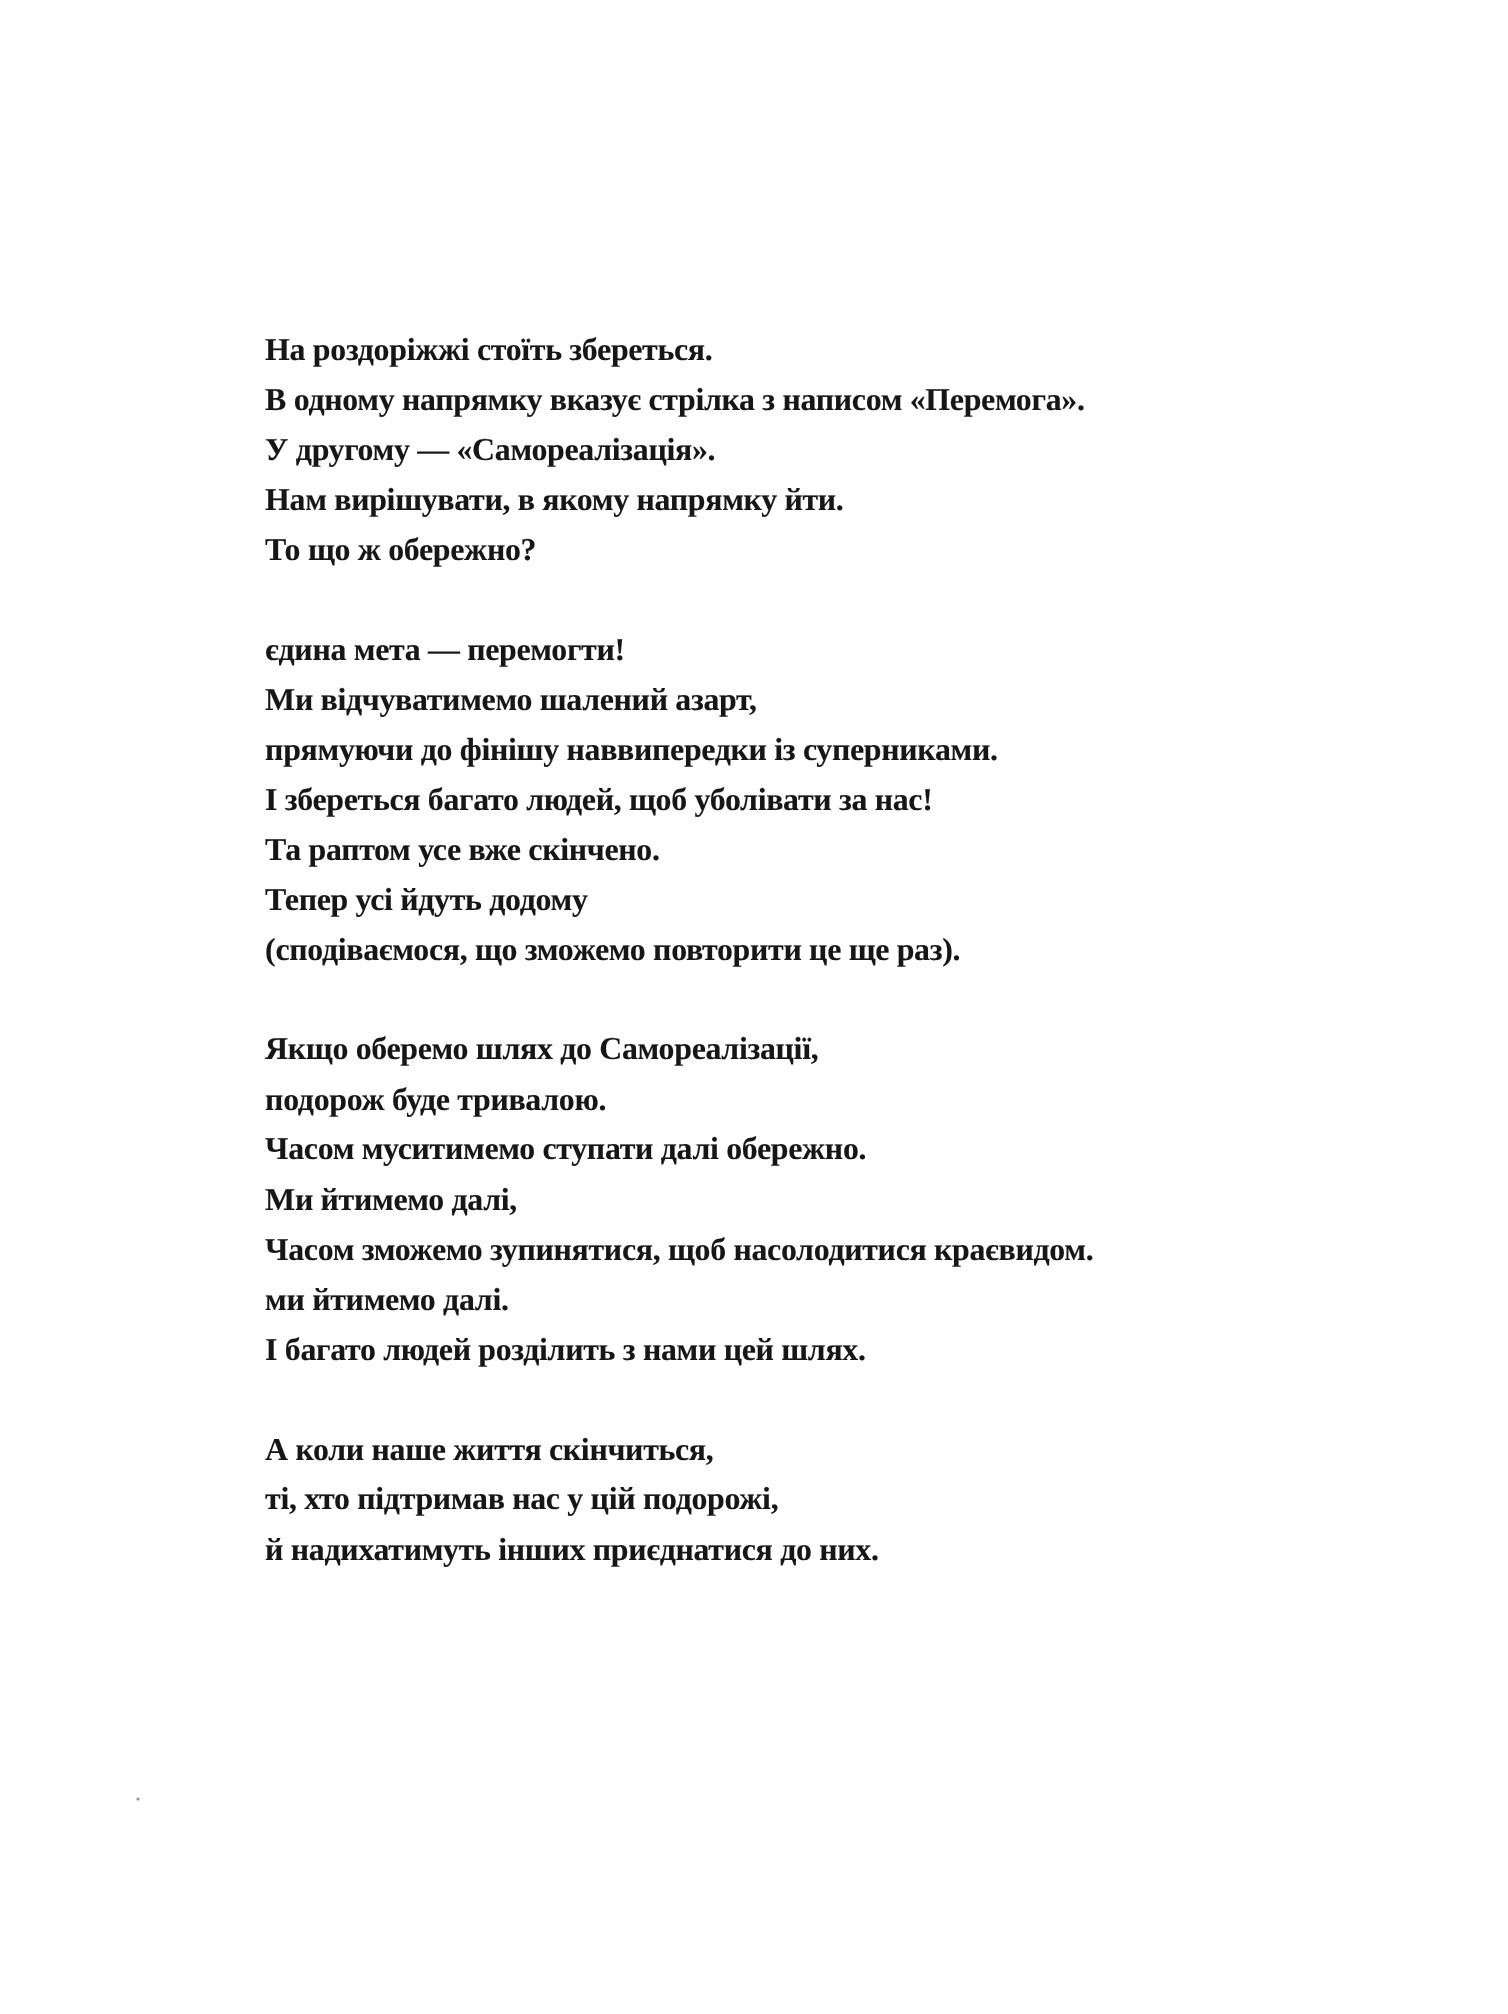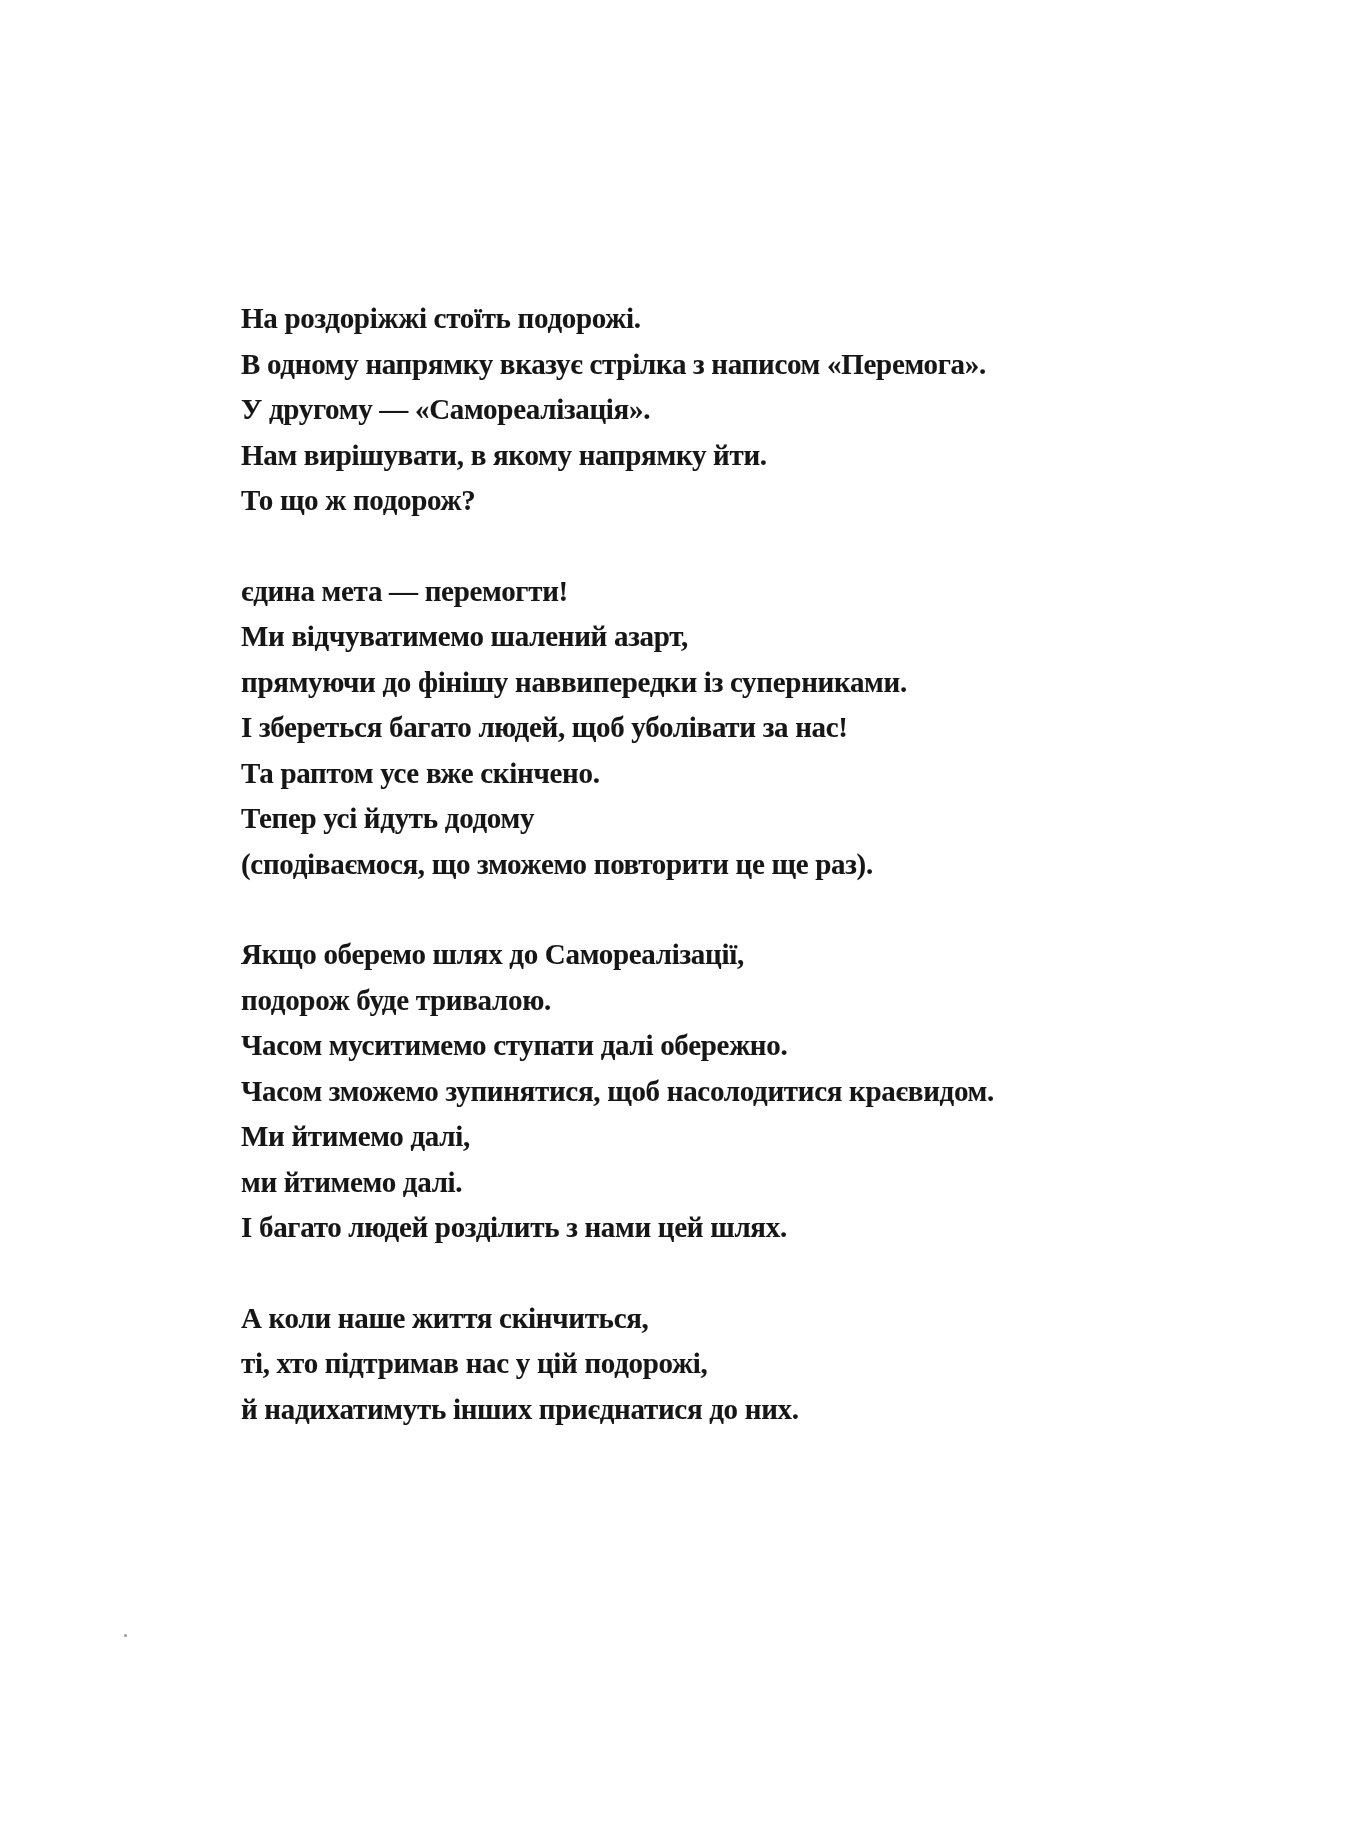--- a/index.html
+++ b/index.html
@@ -51,43 +51,43 @@
       background: #9a9a9a;
     }
   </style>
 </head>
 <body>
 
 <div class="page">
   <div class="poem">
 
     <div class="stanza">
-      <span class="line">На роздоріжжі стоїть подорожі.</span>
+      <span class="line">На роздоріжжі стоїть збереться.</span>
       <span class="line">В одному напрямку вказує стрілка з написом «Перемога».</span>
       <span class="line">У другому — «Самореалізація».</span>
       <span class="line">Нам вирішувати, в якому напрямку йти.</span>
-      <span class="line">То що ж подорож?</span>
+      <span class="line">То що ж обережно?</span>
     </div>
 
     <div class="stanza">
       <span class="line">єдина мета — перемогти!</span>
       <span class="line">Ми відчуватимемо шалений азарт,</span>
       <span class="line">прямуючи до фінішу наввипередки із суперниками.</span>
       <span class="line">І збереться багато людей, щоб уболівати за нас!</span>
       <span class="line">Та раптом усе вже скінчено.</span>
       <span class="line">Тепер усі йдуть додому</span>
       <span class="line">(сподіваємося, що зможемо повторити це ще раз).</span>
     </div>
 
     <div class="stanza">
       <span class="line">Якщо оберемо шлях до Самореалізації,</span>
       <span class="line">подорож буде тривалою.</span>
       <span class="line">Часом муситимемо ступати далі обережно.</span>
+      <span class="line">Ми йтимемо далі,</span>
       <span class="line">Часом зможемо зупинятися, щоб насолодитися краєвидом.</span>
-      <span class="line">Ми йтимемо далі,</span>
       <span class="line">ми йтимемо далі.</span>
       <span class="line">І багато людей розділить з нами цей шлях.</span>
     </div>
 
     <div class="stanza">
       <span class="line">А коли наше життя скінчиться,</span>
       <span class="line">ті, хто підтримав нас у цій подорожі,</span>
       <span class="line">й надихатимуть інших приєднатися до них.</span>
     </div>
 

